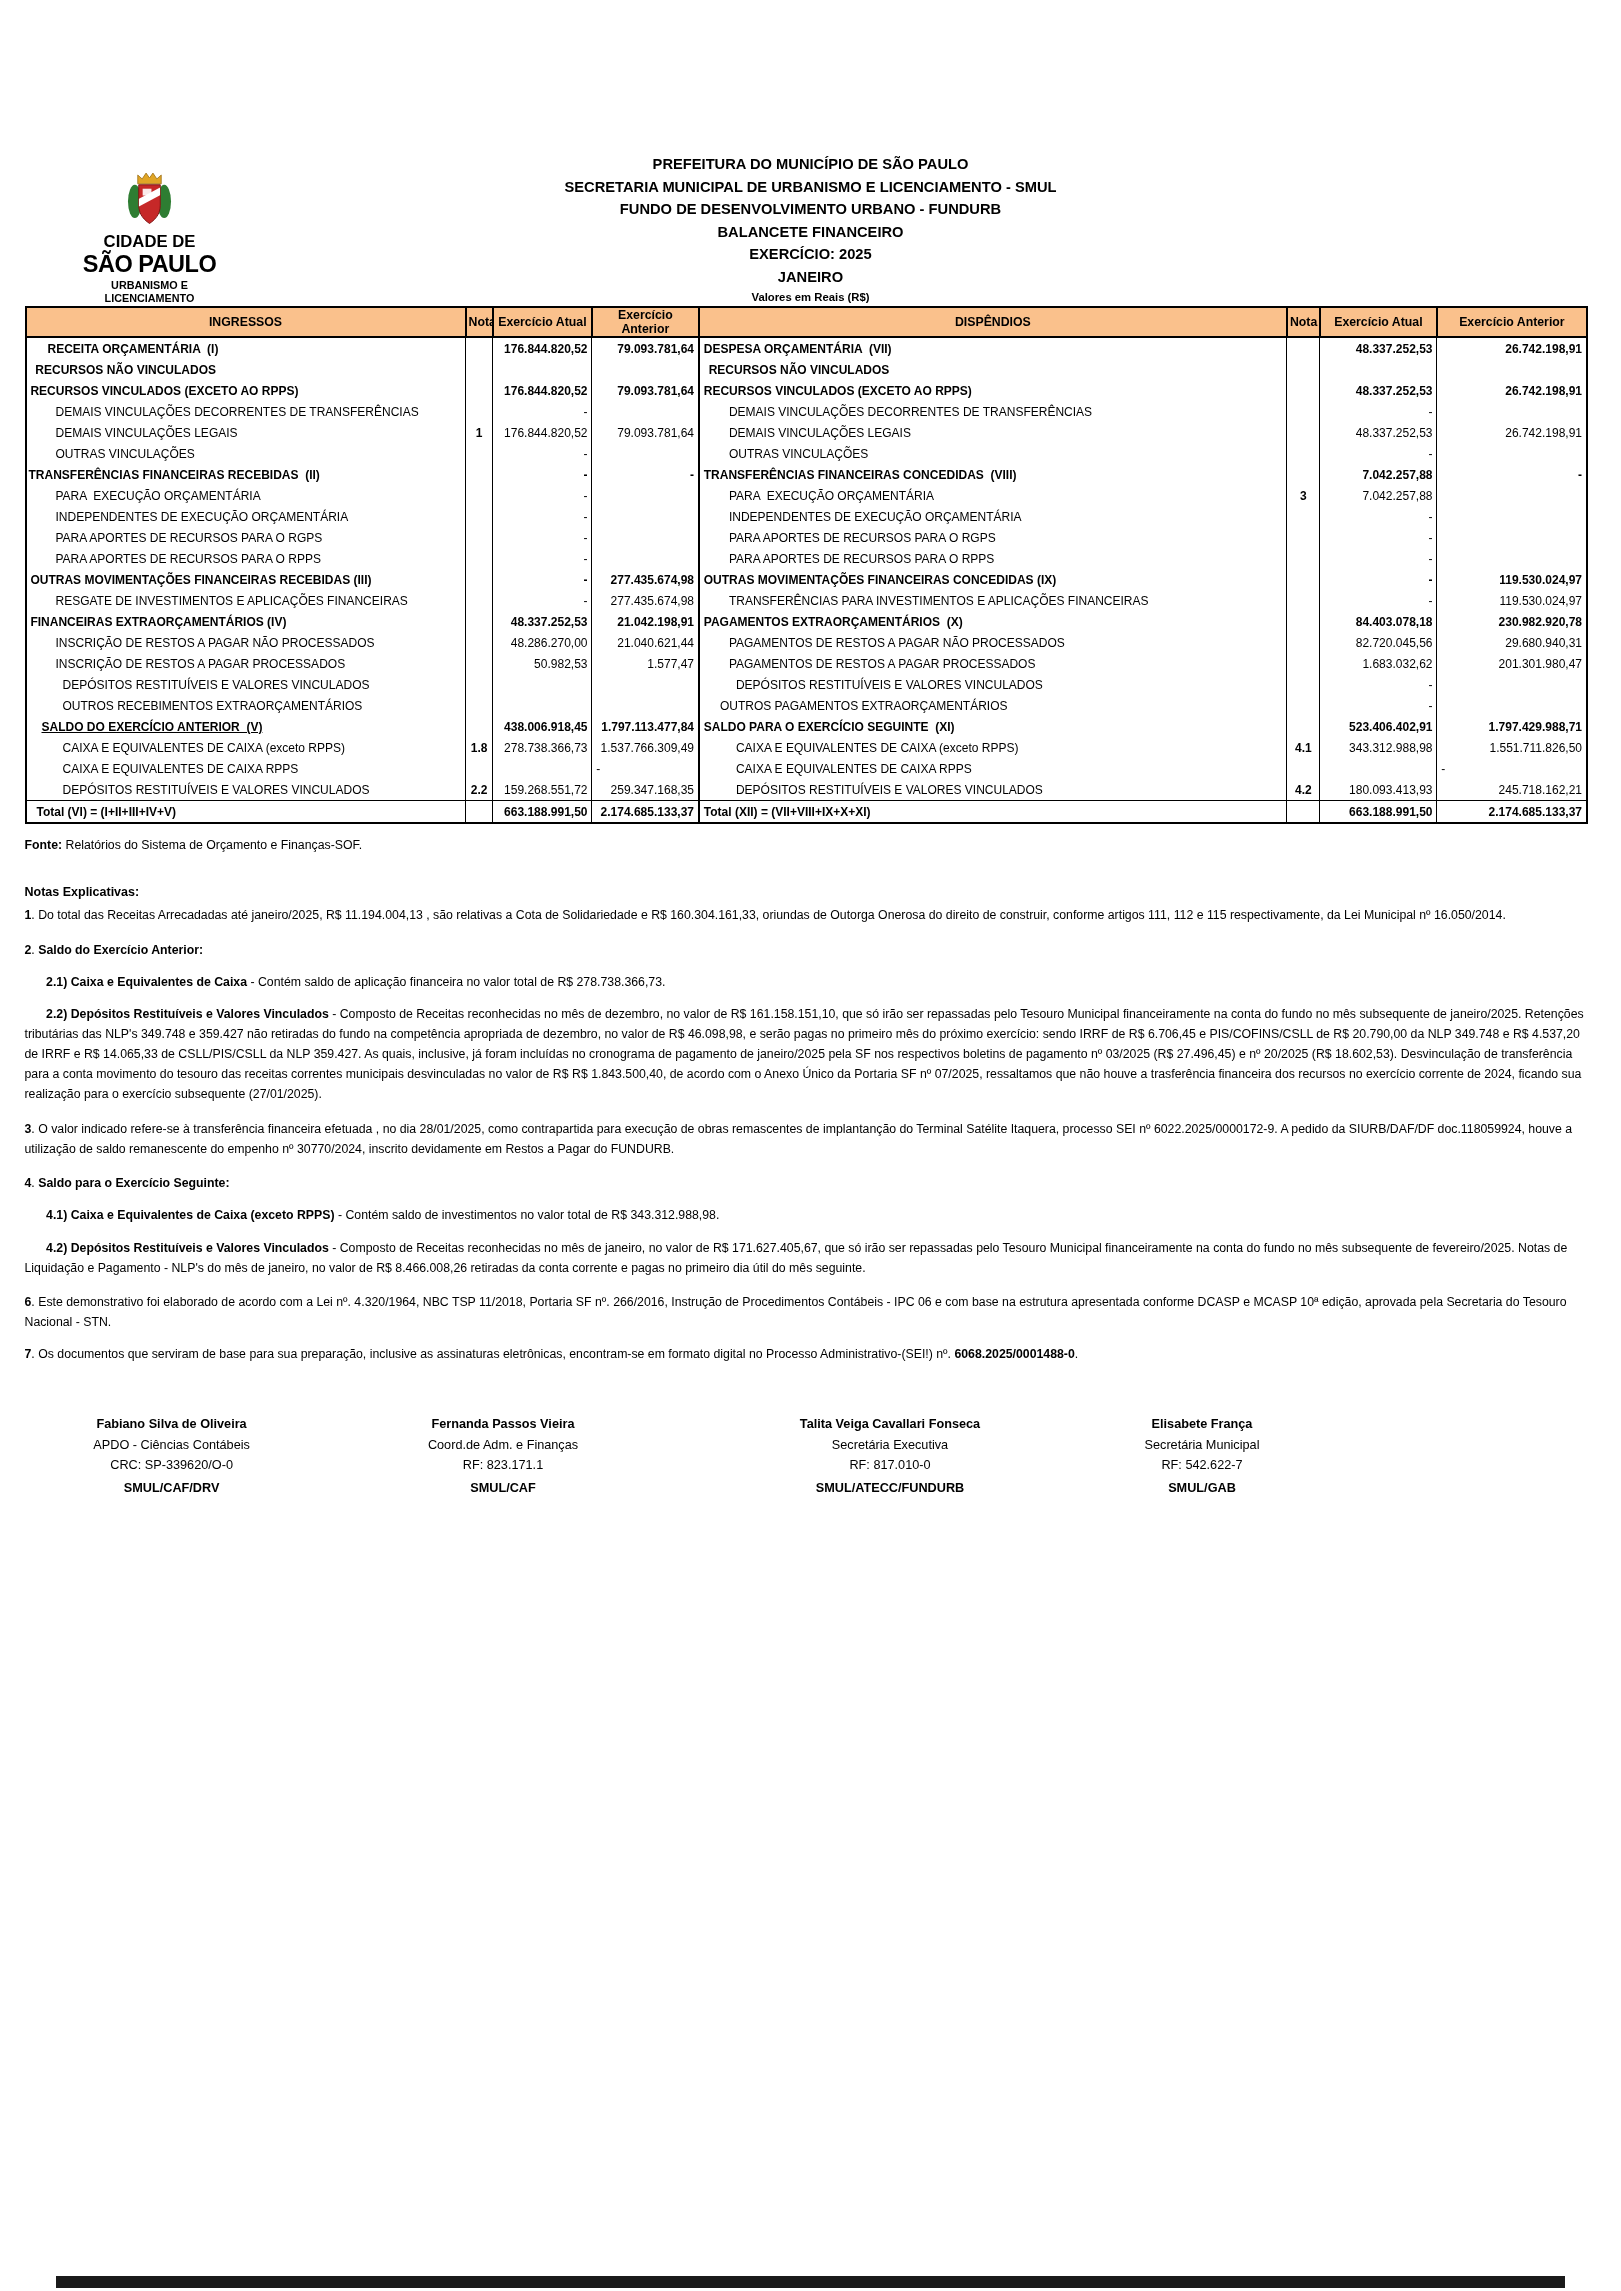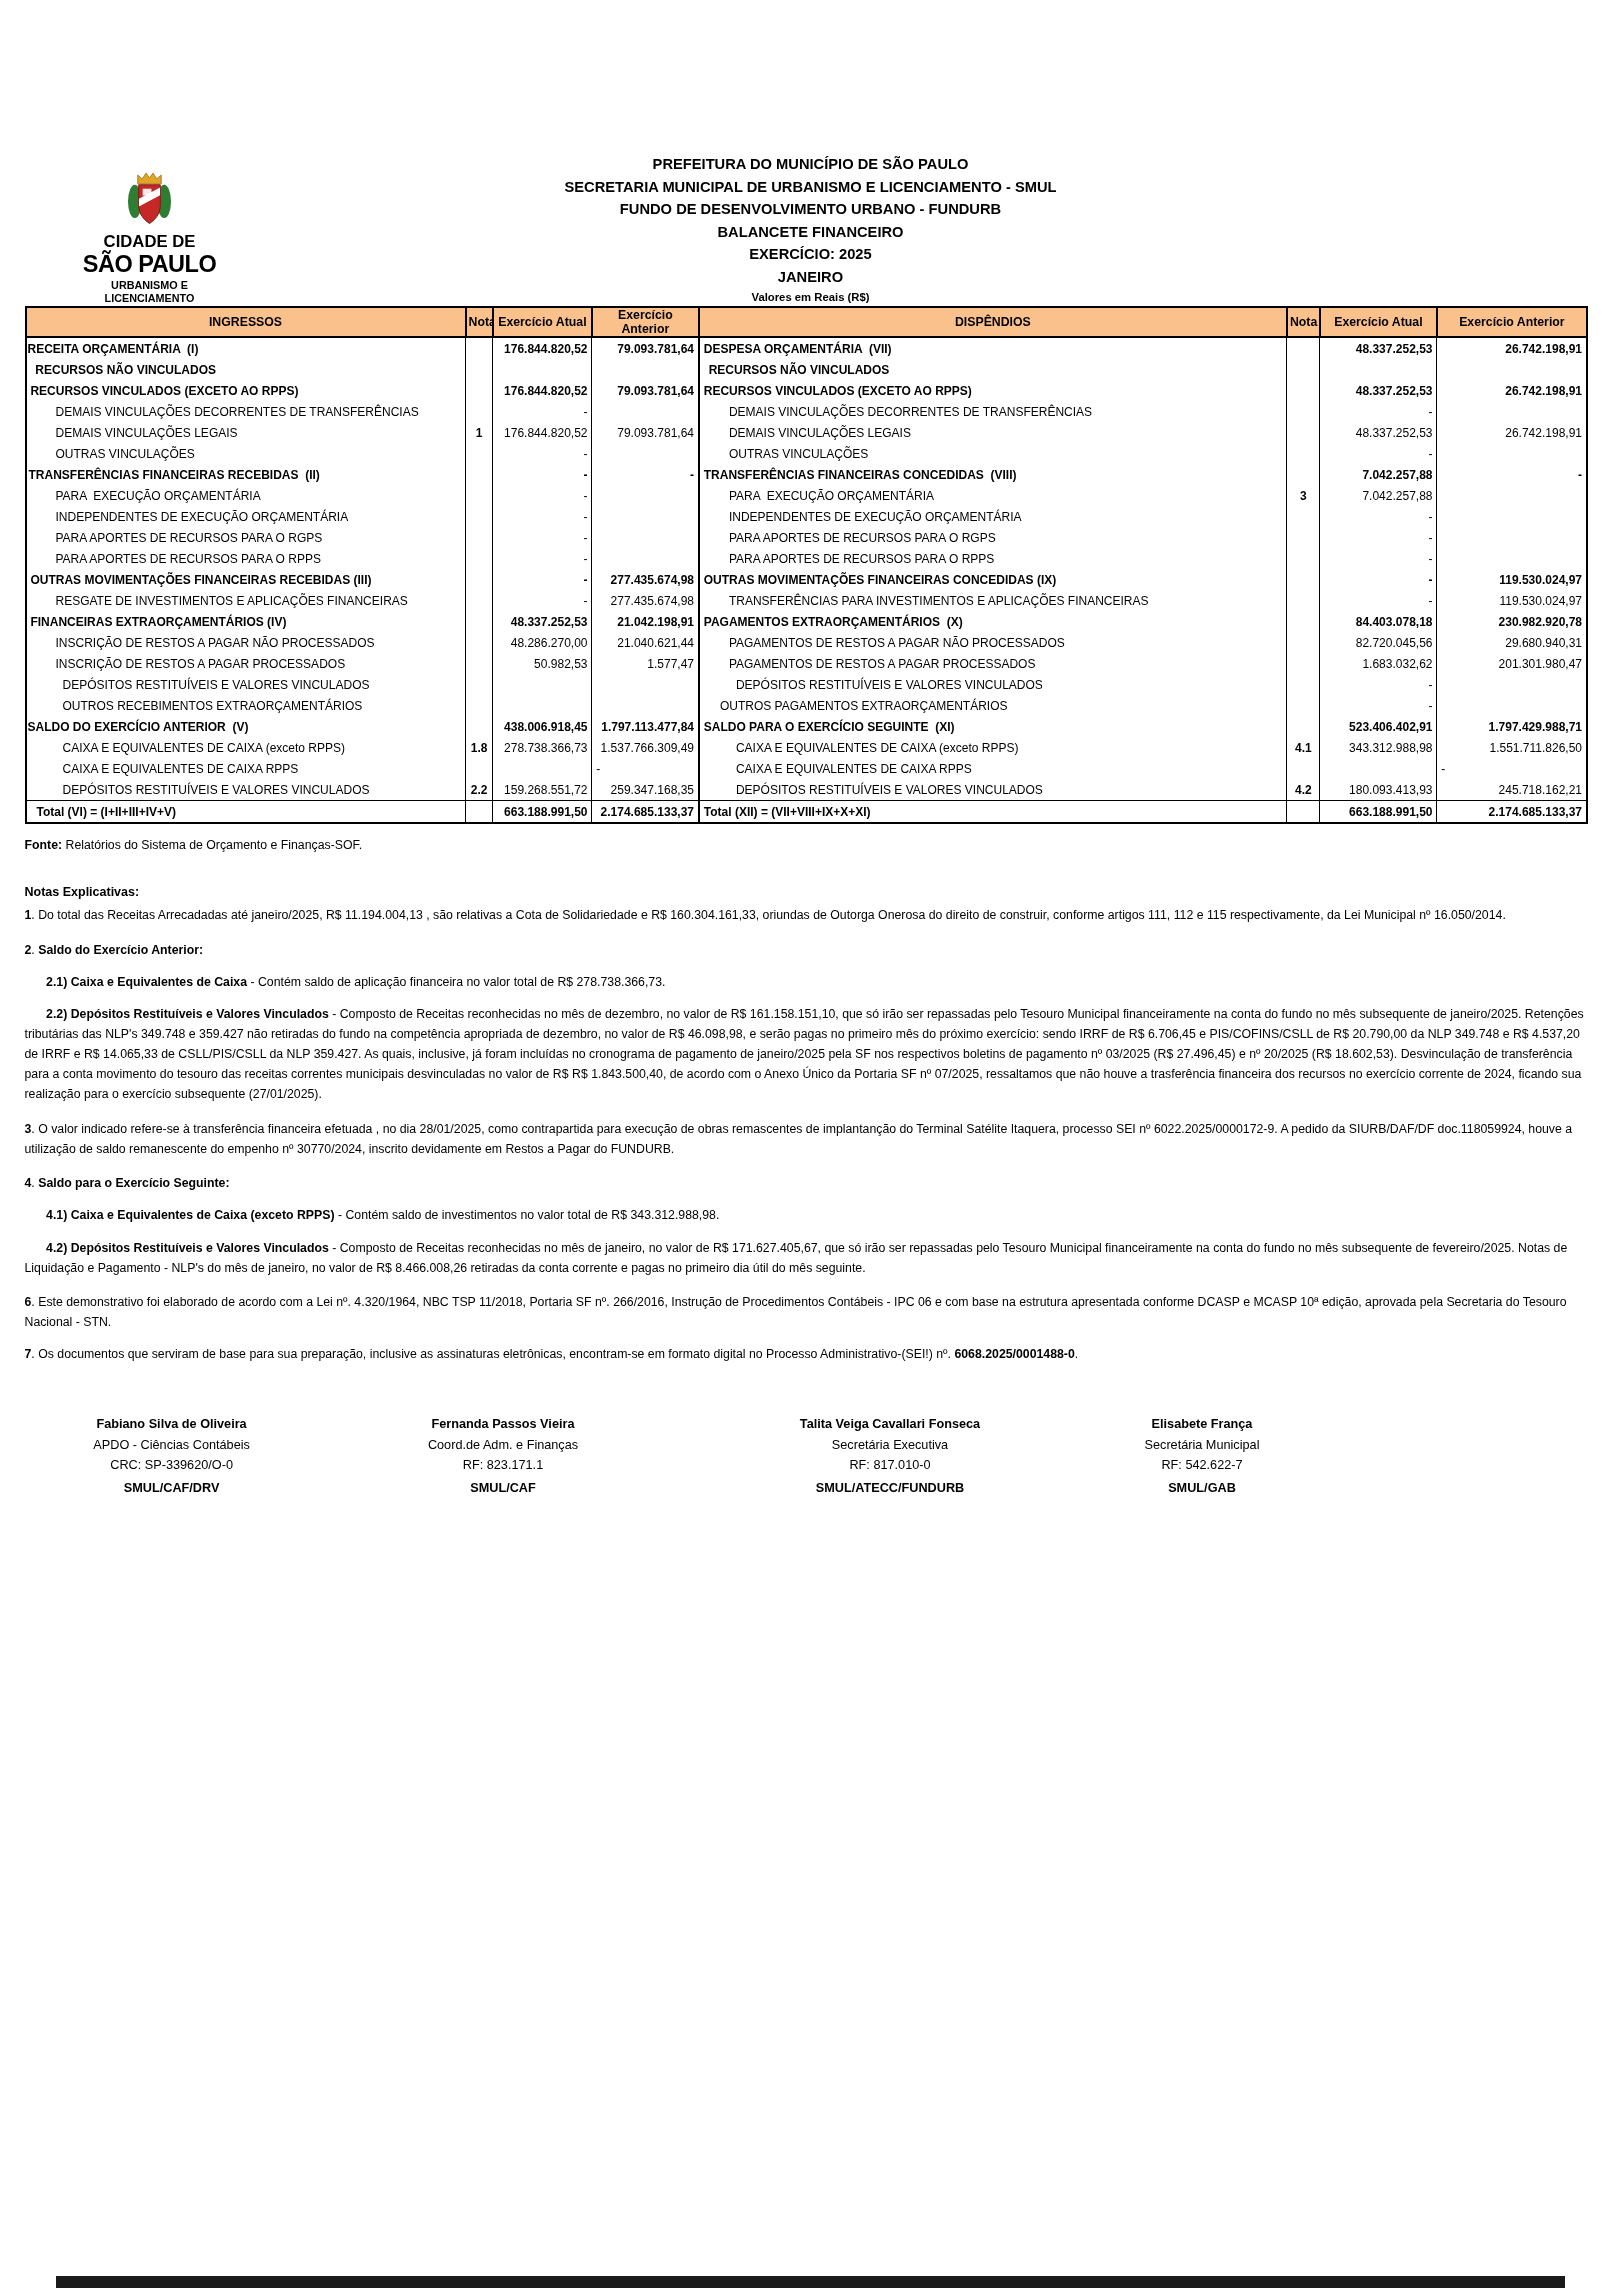--- a/index.html
+++ b/index.html
@@ -105,21 +105,21 @@
       <th>Exercício Atual</th>
       <th>Exercício Anterior</th>
       <th>DISPÊNDIOS</th>
       <th>Nota</th>
       <th>Exercício Atual</th>
       <th>Exercício Anterior</th>
     </tr>
   </thead>
   <tbody id="bal-body">
       <tr class="bold">
-        <td class="lbl" style="padding-left: 1px;">RECEITA ORÇAMENTÁRIA  (I)</td>
+        <td class="lbl" style="padding-left: 21px;">RECEITA ORÇAMENTÁRIA  (I)</td>
         <td class="nota"></td>
         <td class="val">176.844.820,52</td>
         <td class="val anter">79.093.781,64</td>
         <td class="lbl lbl-r" style="padding-left: 3.9px;">DESPESA ORÇAMENTÁRIA  (VII)</td>
         <td class="nota"></td>
         <td class="val">48.337.252,53</td>
         <td class="val anter">26.742.198,91</td>
       </tr>
       <tr class="bold">
         <td class="lbl" style="padding-left: 8.8px;">RECURSOS NÃO VINCULADOS</td>
@@ -285,21 +285,21 @@
         <td class="lbl" style="padding-left: 36px;">OUTROS RECEBIMENTOS EXTRAORÇAMENTÁRIOS</td>
         <td class="nota"></td>
         <td class="val"></td>
         <td class="val anter"></td>
         <td class="lbl lbl-r" style="padding-left: 20px;">OUTROS PAGAMENTOS EXTRAORÇAMENTÁRIOS</td>
         <td class="nota"></td>
         <td class="val">-</td>
         <td class="val anter"></td>
       </tr>
       <tr class="bold">
-        <td class="lbl" style="padding-left: 1px;">SALDO DO EXERCÍCIO ANTERIOR  (V)</td>
+        <td class="lbl" style="padding-left: 15px; text-decoration: underline;">SALDO DO EXERCÍCIO ANTERIOR  (V)</td>
         <td class="nota"></td>
         <td class="val">438.006.918,45</td>
         <td class="val anter">1.797.113.477,84</td>
         <td class="lbl lbl-r" style="padding-left: 3.9px;">SALDO PARA O EXERCÍCIO SEGUINTE  (XI)</td>
         <td class="nota"></td>
         <td class="val">523.406.402,91</td>
         <td class="val anter">1.797.429.988,71</td>
       </tr>
       <tr class="">
         <td class="lbl" style="padding-left: 36px;">CAIXA E EQUIVALENTES DE CAIXA (exceto RPPS)</td>

